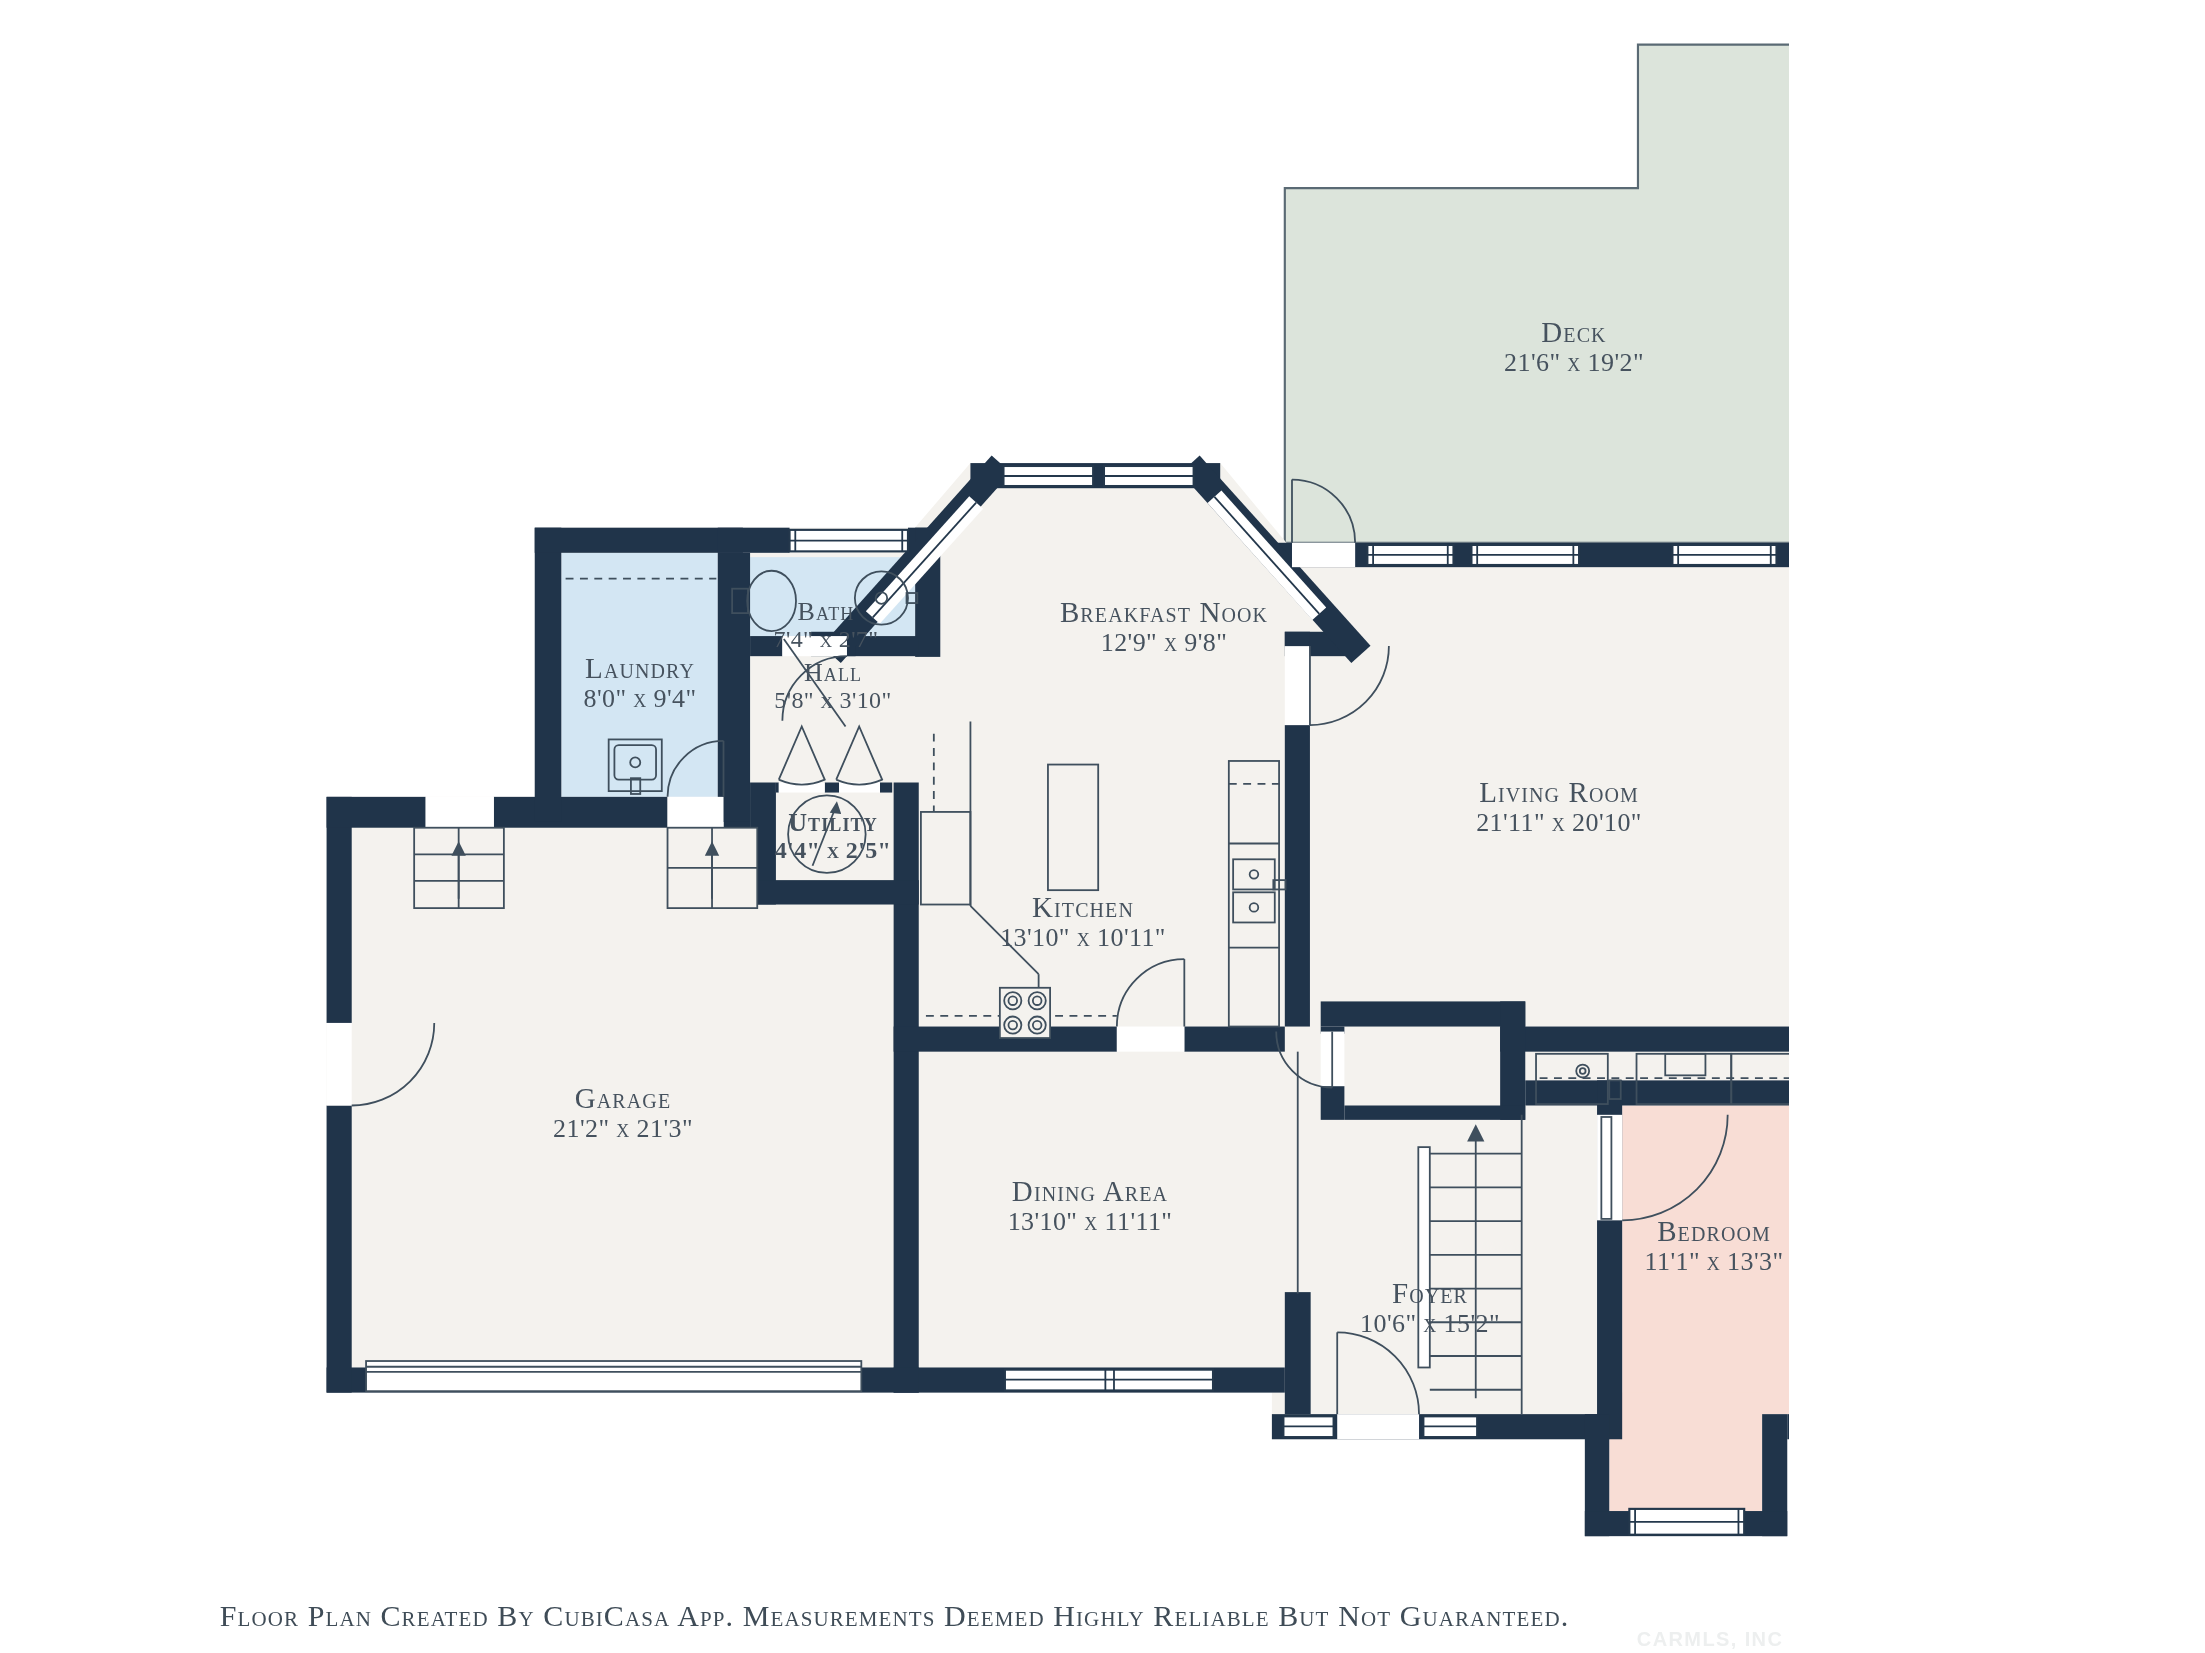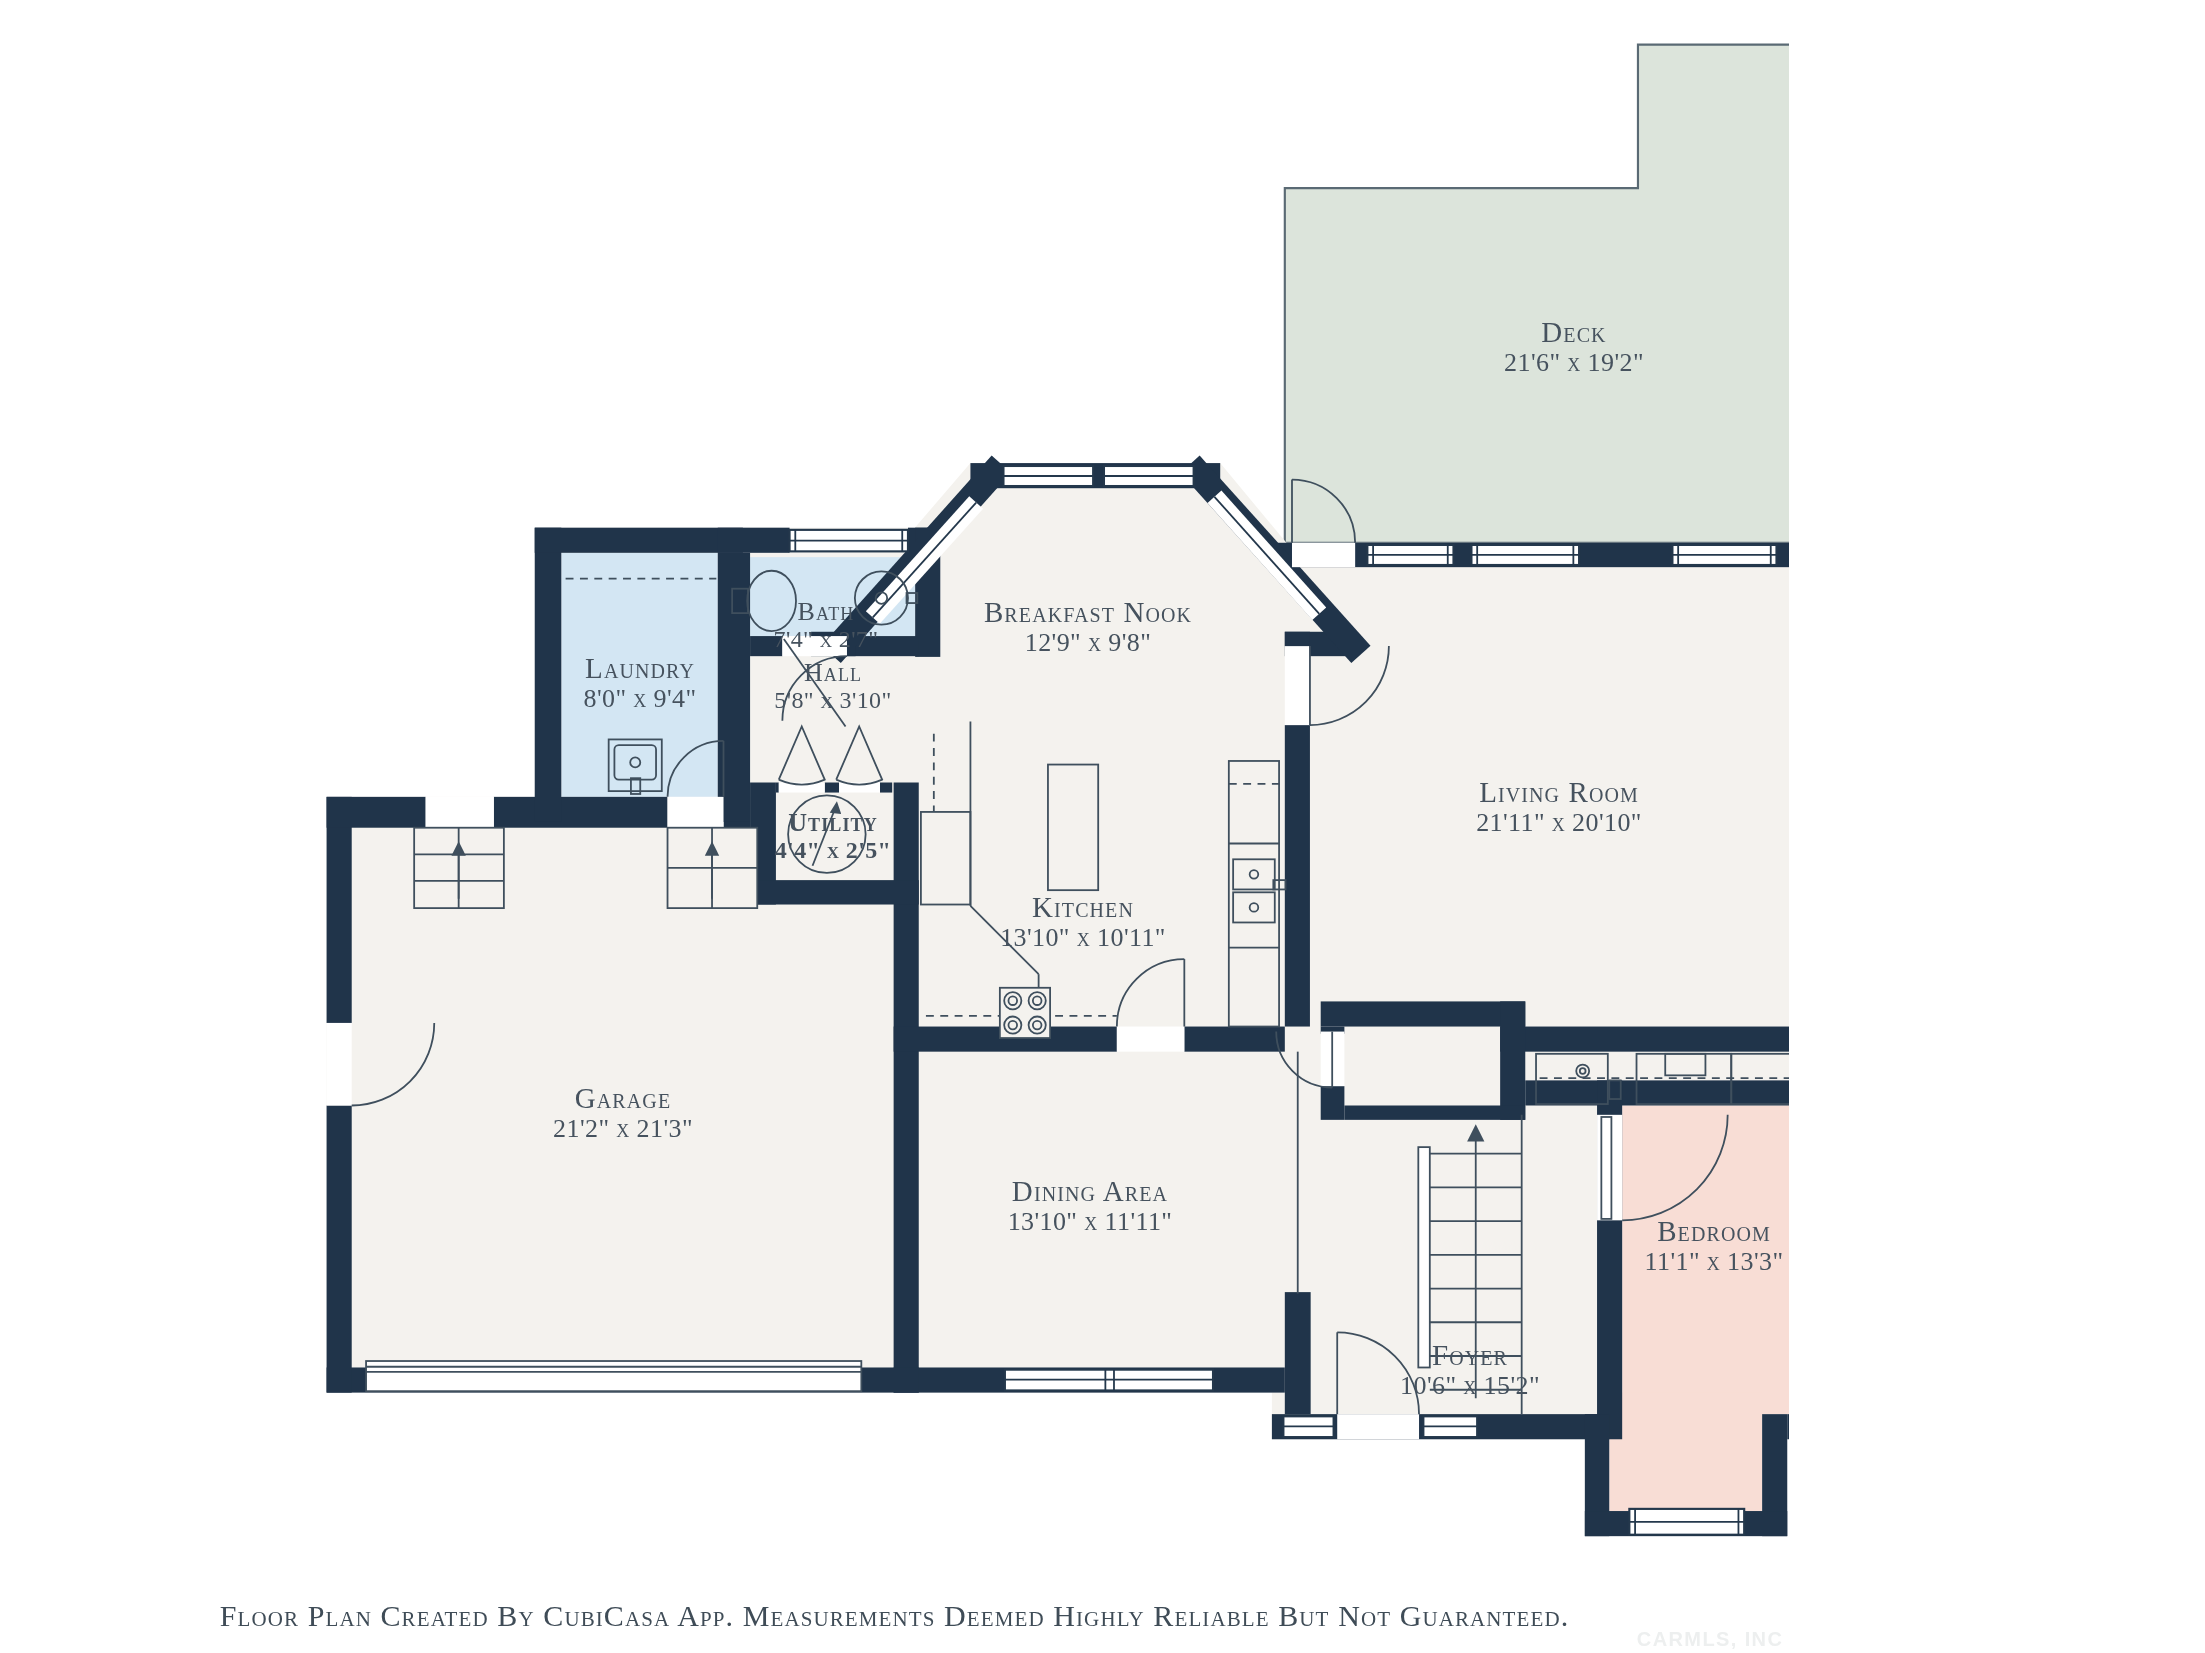--- a/index.html
+++ b/index.html
@@ -341,21 +341,21 @@
 </svg>
 
 <div class="room-label" style="left:1574px;top:347px;">
   <div class="name">Deck</div>
   <div class="dims">21'6" x 19'2"</div>
 </div>
 <div class="room-label small" style="left:826px;top:594px;margin-top:31px;">
   <div class="name">Bath</div>
   <div class="dims">7'4" x 2'7"</div>
 </div>
-<div class="room-label" style="left:1088px;top:627px;text-align:center;">
+<div class="room-label" style="left:1164px;top:627px;text-align:center;">
   <div class="name">Breakfast Nook</div>
   <div class="dims">12'9" x 9'8"</div>
 </div>
 <div class="room-label" style="left:640px;top:683px;">
   <div class="name">Laundry</div>
   <div class="dims">8'0" x 9'4"</div>
 </div>
 <div class="room-label small" style="left:833px;top:686px;">
   <div class="name">Hall</div>
   <div class="dims">5'8" x 3'10"</div>
@@ -373,21 +373,21 @@
   <div class="dims">13'10" x 10'11"</div>
 </div>
 <div class="room-label" style="left:623px;top:1113px;">
   <div class="name">Garage</div>
   <div class="dims">21'2" x 21'3"</div>
 </div>
 <div class="room-label" style="left:1090px;top:1206px;">
   <div class="name">Dining Area</div>
   <div class="dims">13'10" x 11'11"</div>
 </div>
-<div class="room-label" style="left:1430px;top:1370px;margin-left:40px;">
+<div class="room-label" style="left:1430px;top:1308px;">
   <div class="name">Foyer</div>
   <div class="dims">10'6" x 15'2"</div>
 </div>
 <div class="room-label" style="left:1714px;top:1246px;">
   <div class="name">Bedroom</div>
   <div class="dims">11'1" x 13'3"</div>
 </div>
 
 <div id="footer-note">Floor Plan Created By CubiCasa App. Measurements Deemed Highly Reliable But Not Guaranteed.</div>
 <div id="watermark">CARMLS, INC</div>

